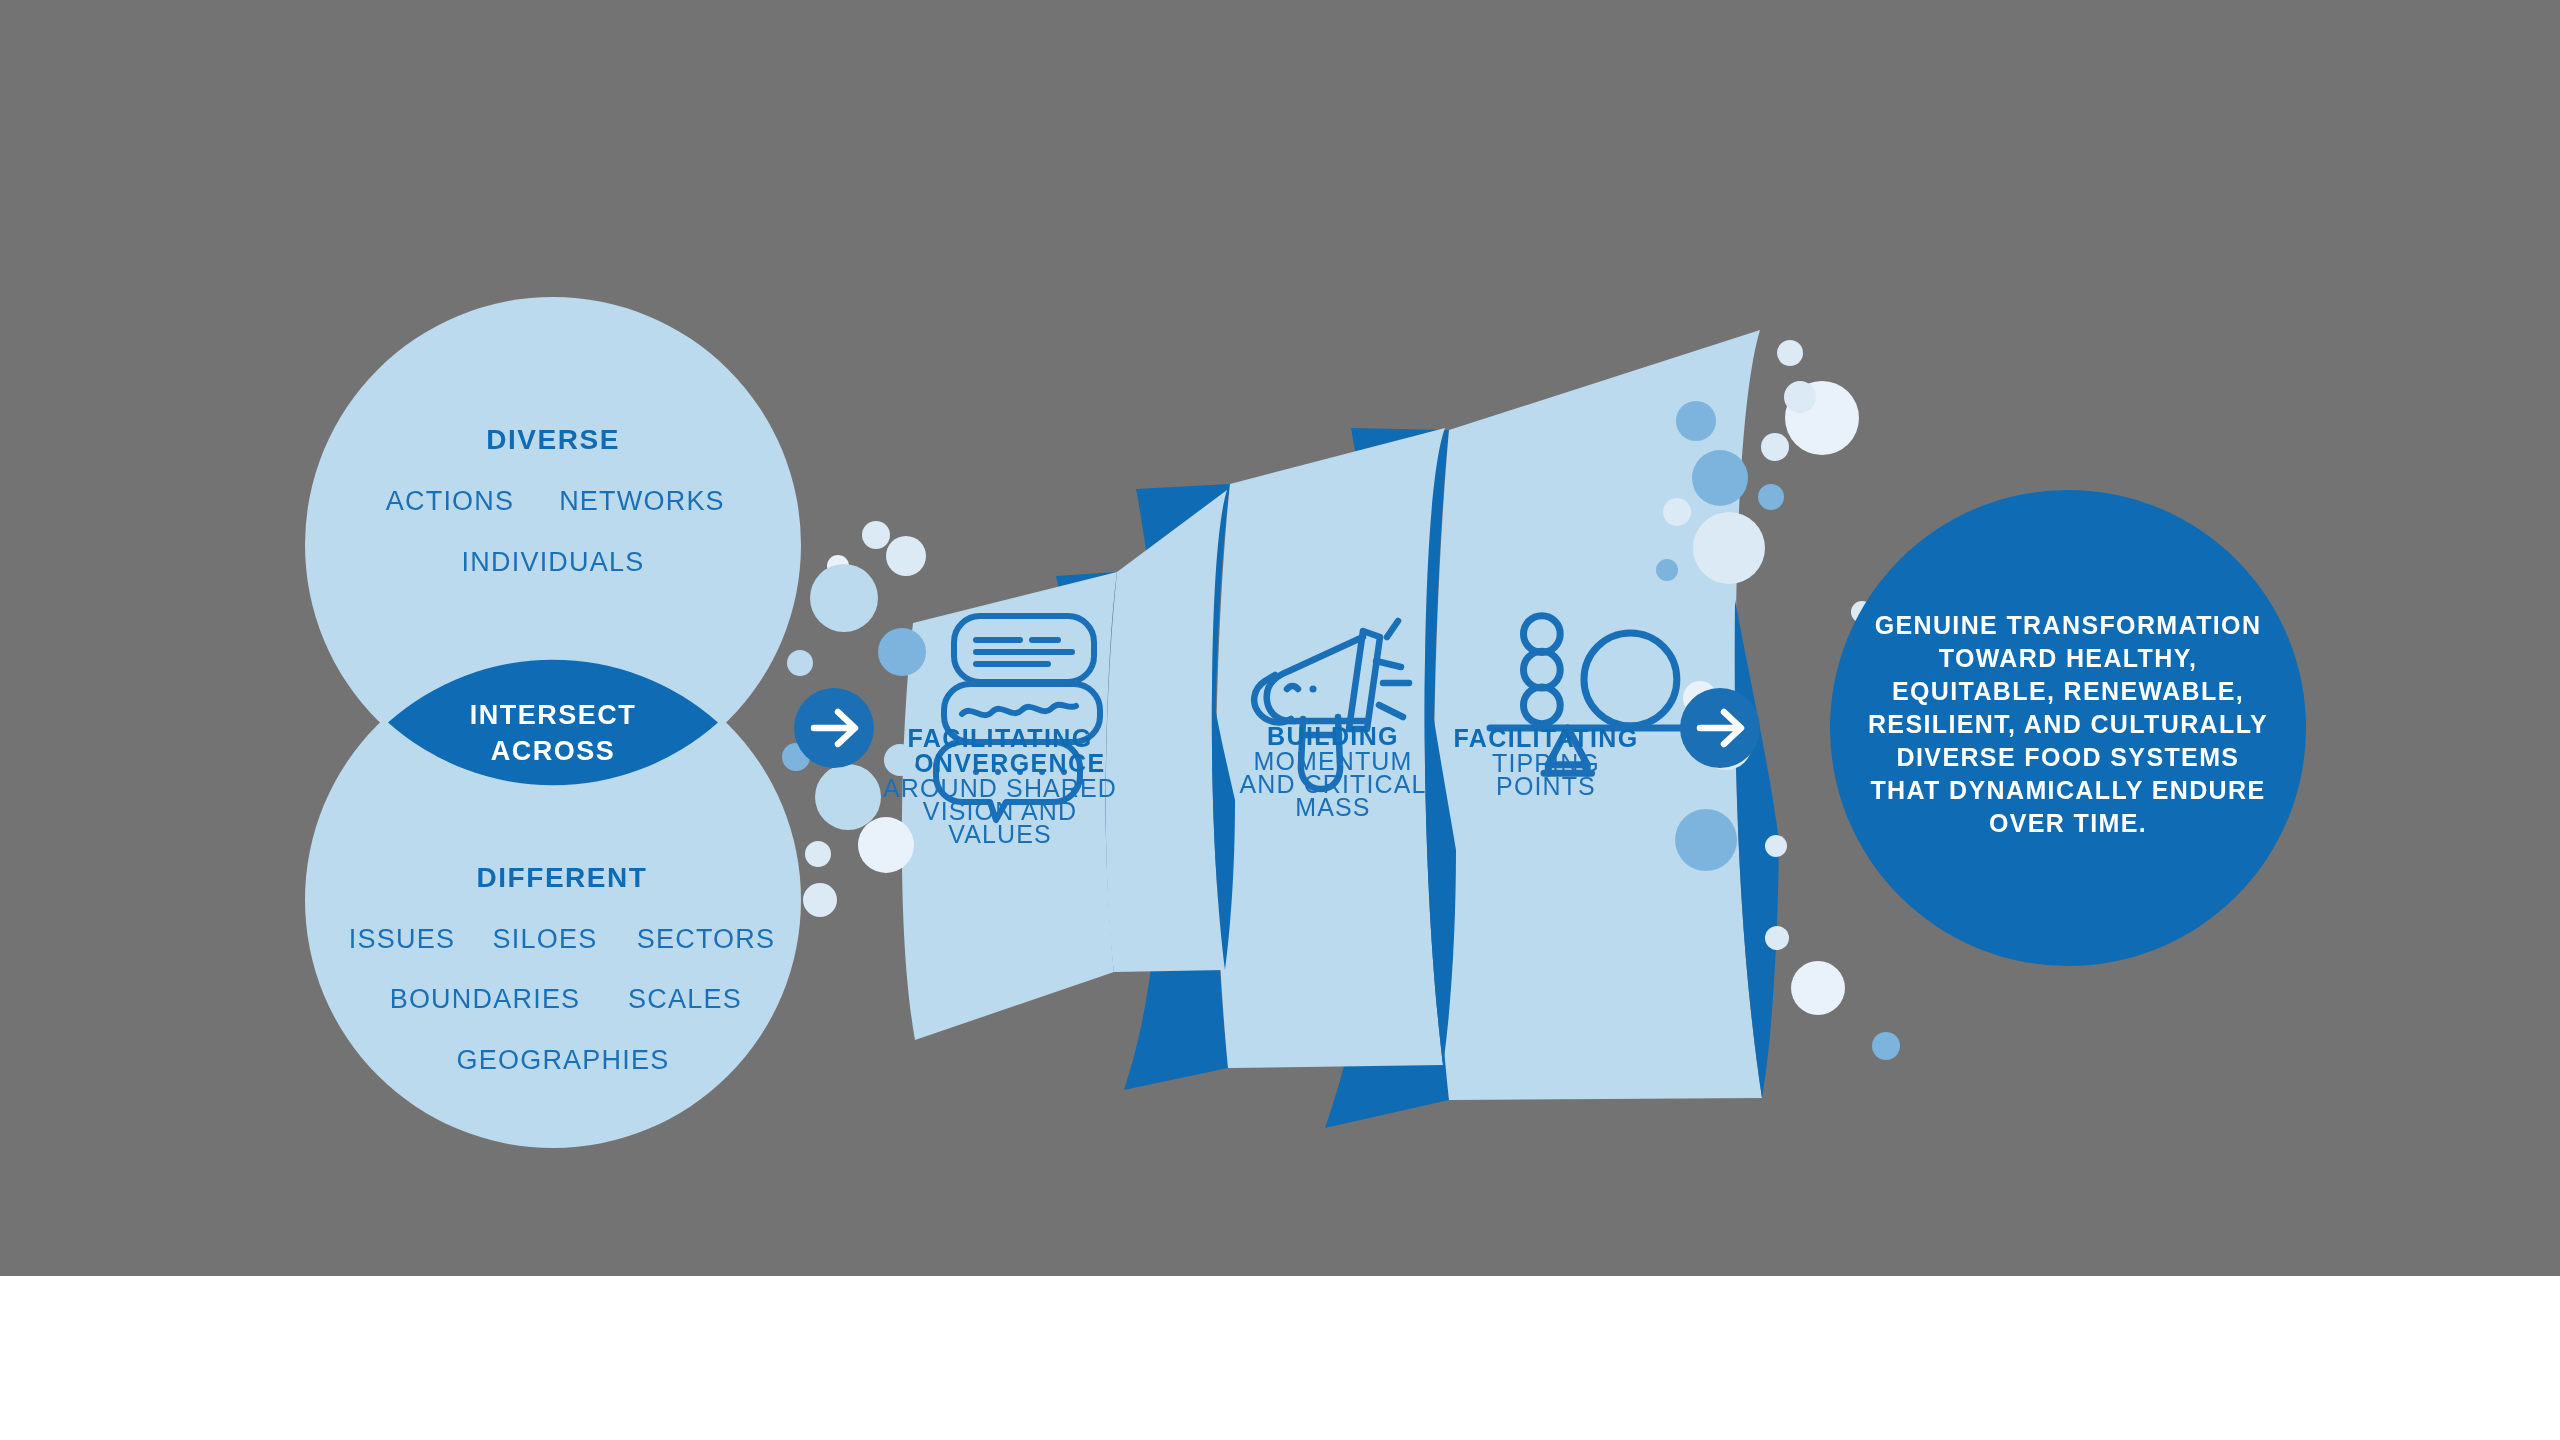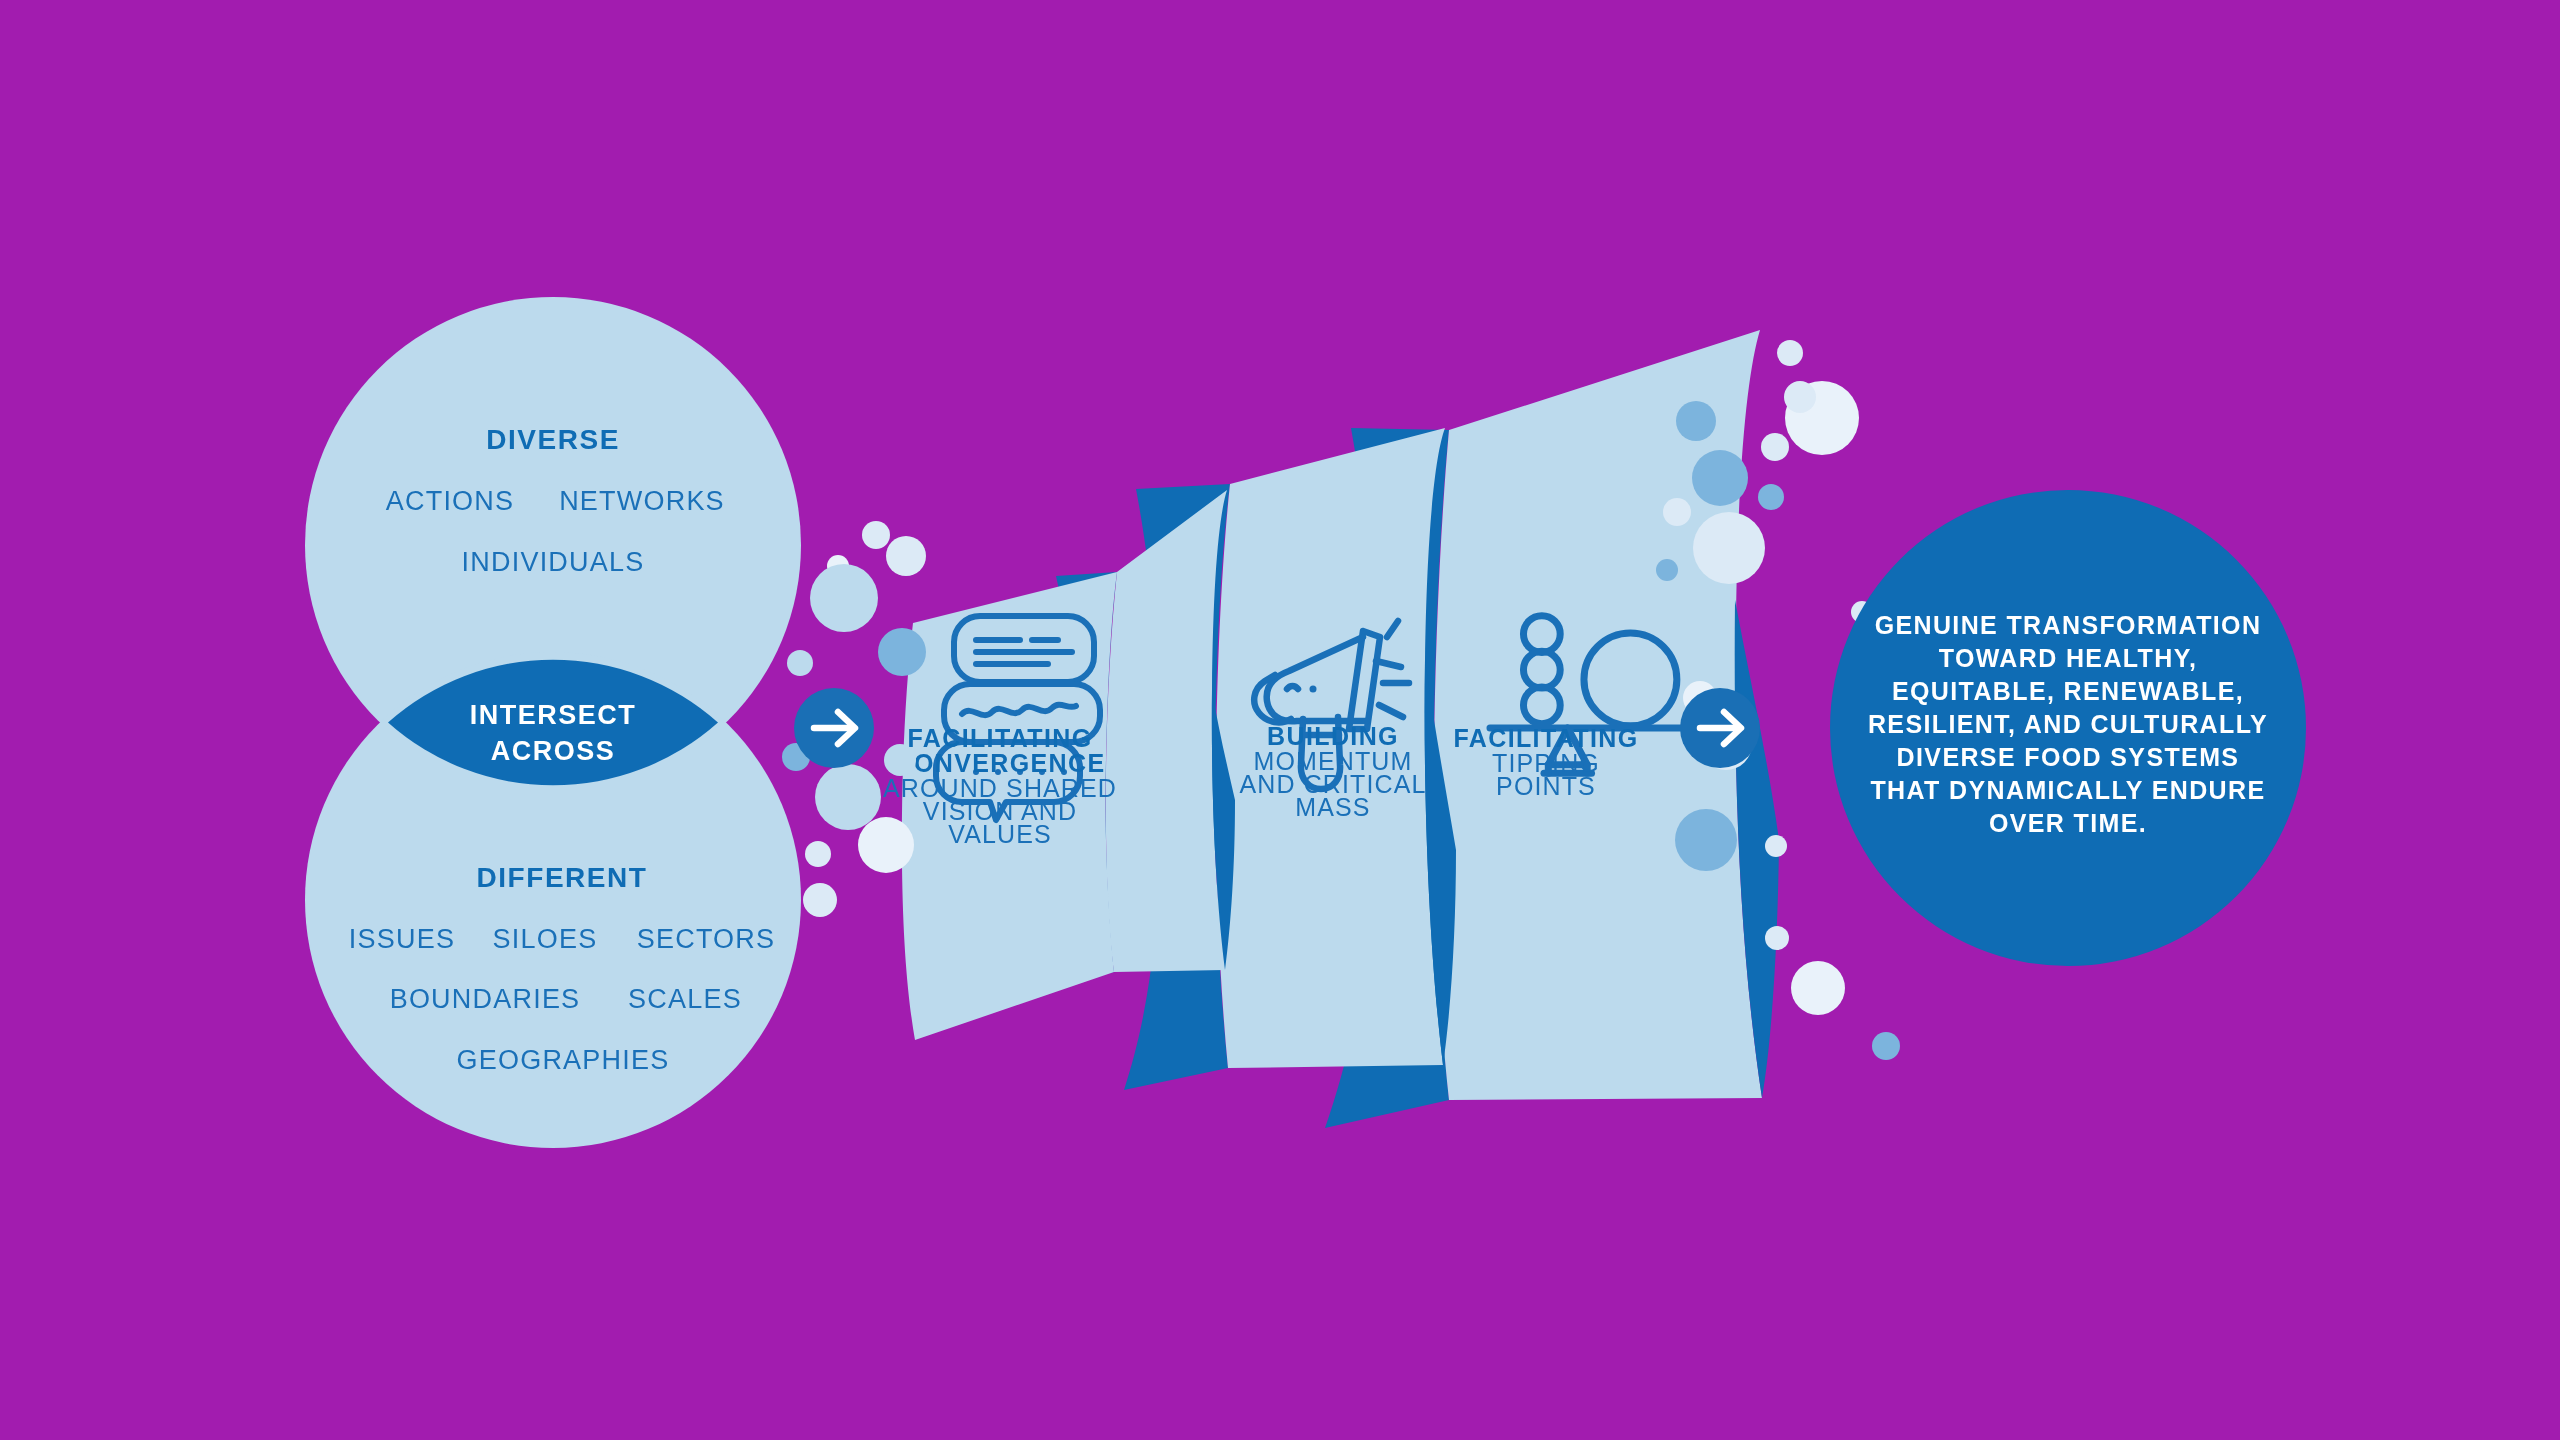--- a/index.html
+++ b/index.html
@@ -5,22 +5,22 @@
 <style>
   html, body {
     margin: 0;
     padding: 0;
     background: #ffffff;
     font-family: "Liberation Sans", sans-serif;
   }
   #stage {
     position: relative;
     width: 2560px;
-    height: 1440px;
-    background: #a21caf;
+    height: 1276px;
+    background: #737373;
     overflow: hidden;
   }
   #diagram {
     position: absolute;
     inset: 0;
     width: 2560px;
     height: 1440px;
   }
   .vtext {
     font-family: "Liberation Sans", sans-serif;

